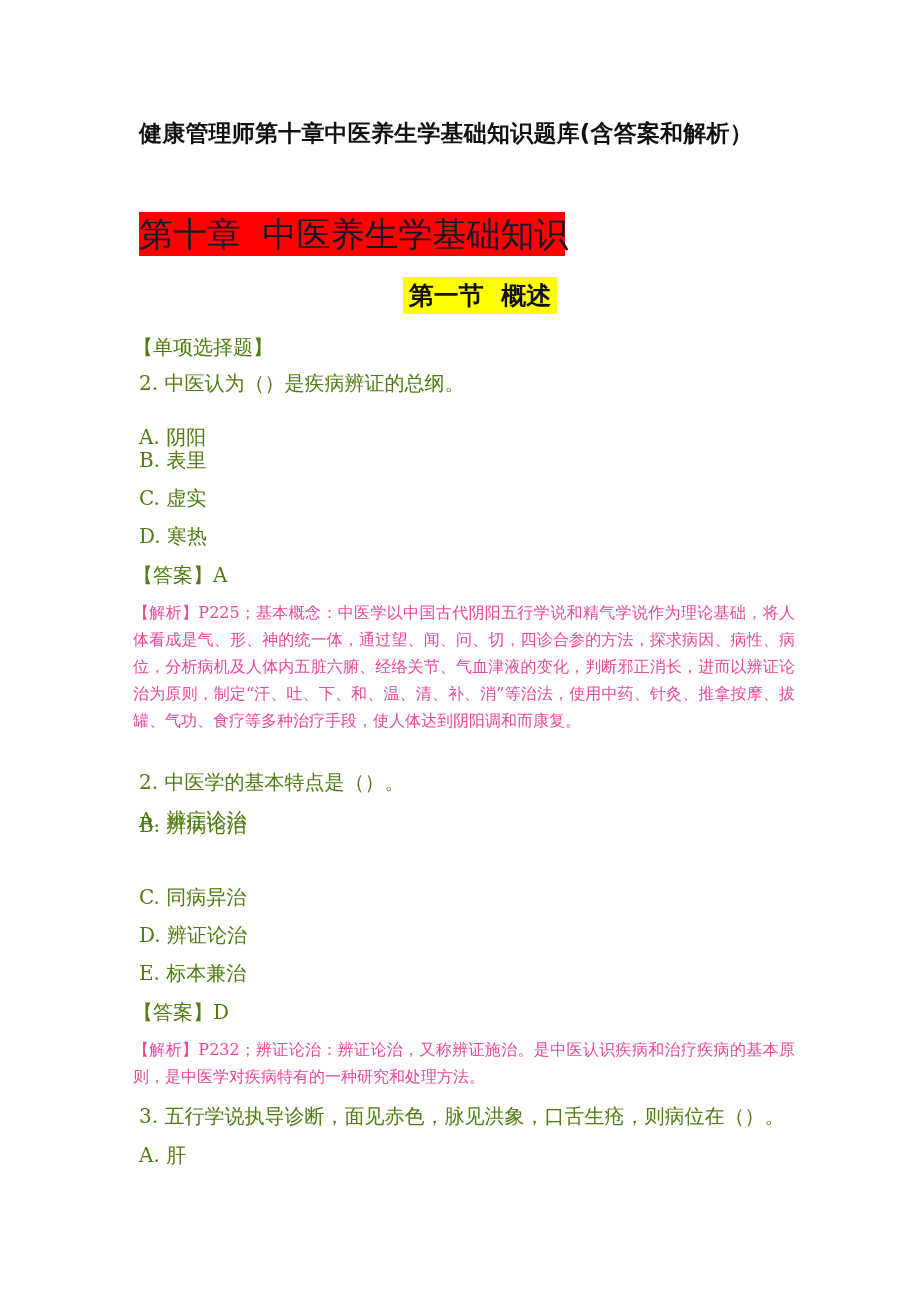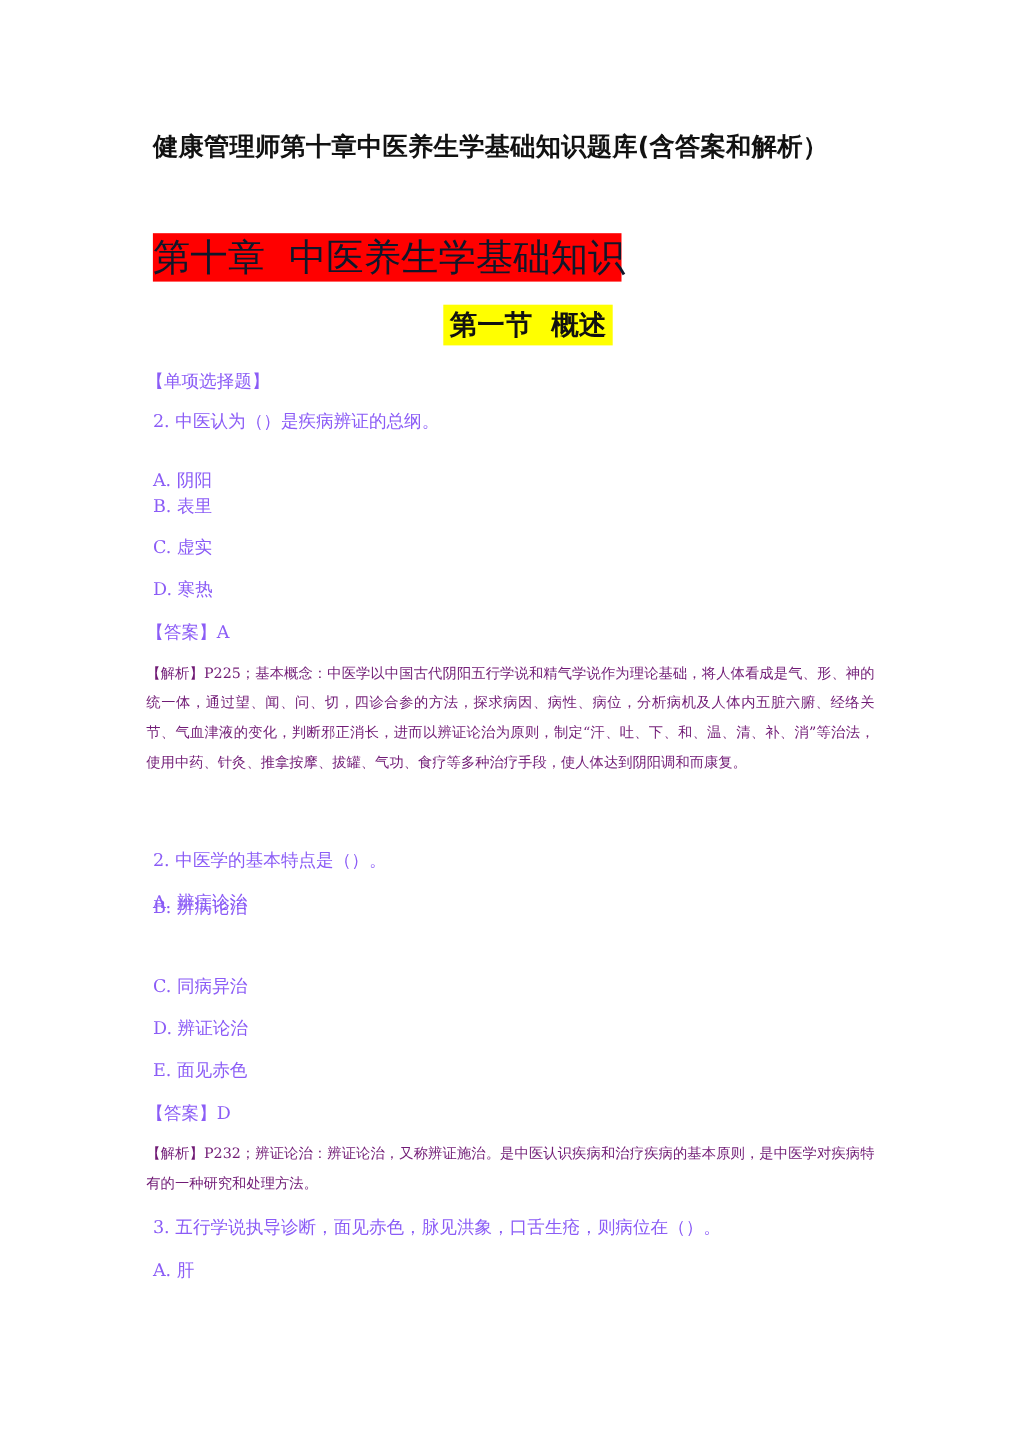--- a/index.html
+++ b/index.html
@@ -9,22 +9,22 @@
   .doc-title { position: absolute; left: 139px; top: 118px; width: 660px;
                font-family: "DejaVu Sans", "Liberation Sans", sans-serif;
                font-weight: bold; font-size: 23px; letter-spacing: 0.2px; white-space: nowrap; }
   .chapter { position: absolute; left: 139px; top: 212px; height: 44px; width: 426px;
              background: #ff0000; font-family: "DejaVu Sans", "Liberation Sans", sans-serif;
              font-size: 34px; line-height: 44px; color: #0f172a; white-space: nowrap; }
   .chapter span { display: inline-block; }
   .section { position: absolute; left: 388px; top: 277px; height: 37px; width: 154px;
              background: #ffff00; font-family: "DejaVu Sans", "Liberation Sans", sans-serif;
              font-weight: bold; font-size: 25px; line-height: 37px; text-align: center; white-space: nowrap; margin-left: 15px; }
-  .line { position: absolute; left: 139px; font-size: 16px; line-height: 20px; white-space: nowrap; color: #8b5cf6; }
-  .para { position: absolute; left: 139px; width: 655px; font-size: 13px; line-height: 27px; color: #701a75;
+  .line { position: absolute; left: 139px; font-size: 20px; line-height: 20px; white-space: nowrap; color: #4d7c0f; }
+  .para { position: absolute; left: 139px; width: 655px; font-size: 16px; line-height: 27px; color: #ec4899;
           text-align: justify; }
   .qtype { left: 133px; }
 </style>
 </head>
 <body>
 
 <div class="page">
 
   <div class="doc-title">健康管理师第十章中医养生学基础知识题库(含答案和解析）</div>
 
@@ -44,20 +44,20 @@
   <div class="line" style="top:488px;">C.  虚实</div>
   <div class="line" style="top:526px;">D.  寒热</div>
   <div class="line qtype" style="top:565px;">【答案】A</div>
   <div class="para" style="left:133px; top:599px; width:662px;">【解析】P225；基本概念：中医学以中国古代阴阳五行学说和精气学说作为理论基础，将人体看成是气、形、神的统一体，通过望、闻、问、切，四诊合参的方法，探求病因、病性、病位，分析病机及人体内五脏六腑、经络关节、气血津液的变化，判断邪正消长，进而以辨证论治为原则，制定“汗、吐、下、和、温、清、补、消”等治法，使用中药、针灸、推拿按摩、拔罐、气功、食疗等多种治疗手段，使人体达到阴阳调和而康复。</div>
 
   <div class="line" style="top:772px;">2.  中医学的基本特点是（）。</div>
   <div class="line" style="top:810px;">A.  辨症论治</div>
   <div class="line" style="top:815px;">B.  辨病论治</div>
   <div class="line" style="top:887px;text-align:center;">C.  同病异治</div>
   <div class="line" style="top:925px;">D.  辨证论治</div>
-  <div class="line" style="top:963px;">E.  面见赤色</div>
+  <div class="line" style="top:963px;">E.  标本兼治</div>
   <div class="line qtype" style="top:1002px;">【答案】D</div>
   <div class="para" style="left:133px; top:1036px; width:662px;">【解析】P232；辨证论治：辨证论治，又称辨证施治。是中医认识疾病和治疗疾病的基本原则，是中医学对疾病特有的一种研究和处理方法。</div>
 
   <div class="line" style="top:1106px;">3.  五行学说执导诊断，面见赤色，脉见洪象，口舌生疮，则病位在（）。</div>
   <div class="line" style="top:1145px;">A.  肝</div>
 
 </div>
 
 </body></html>

